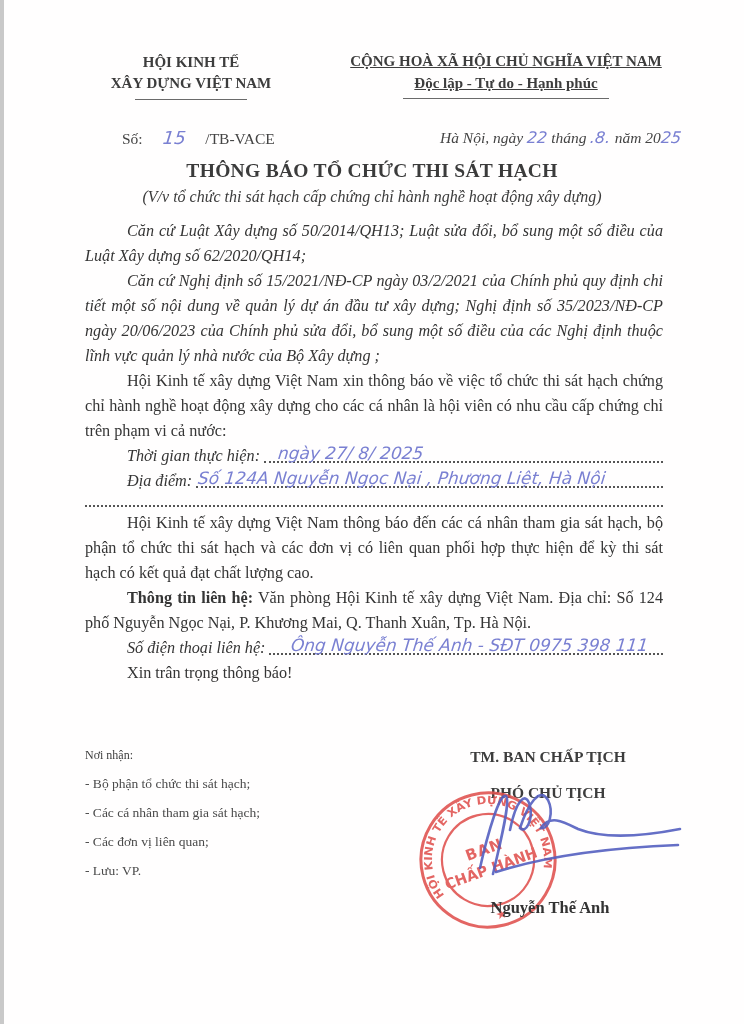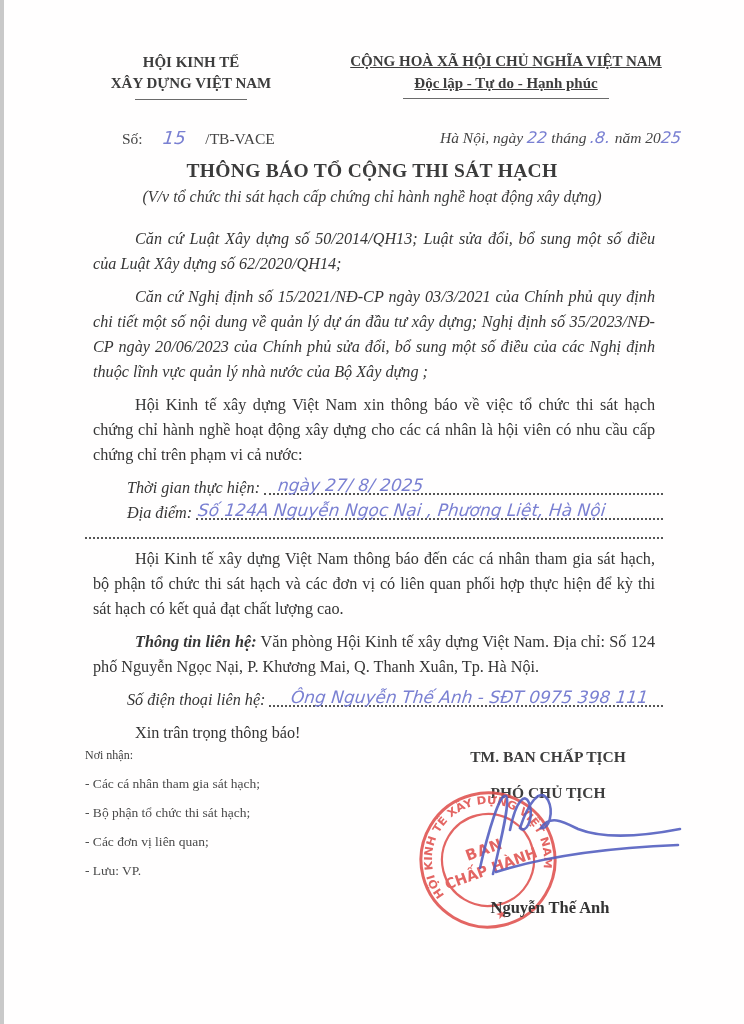--- a/index.html
+++ b/index.html
@@ -24,30 +24,30 @@
     display:inline-block;transform:skewX(-6deg);}
   .date-line .hand{font-size:16px;}
   
   .doc-title{position:absolute;left:0;top:160px;width:744px;text-align:center;
     font-weight:bold;font-size:19.5px;color:#3b3b3b;letter-spacing:.3px;}
   .doc-sub{position:absolute;left:0;top:188px;width:744px;text-align:center;
     font-style:italic;font-size:16px;color:#3b3b3b;}
   
   .body-flow{position:absolute;left:85px;top:219px;width:578px;
     font-size:16.2px;line-height:25px;color:#353535;}
-  .body-flow p{margin:8px;text-align:justify;text-indent:42px;}
+  .body-flow p{margin:0;text-align:justify;text-indent:42px;}
   .italic{font-style:italic;}
   .field{display:flex;align-items:baseline;position:relative;height:25px;}
   .field .flabel{font-style:italic;white-space:nowrap;padding-left:42px;}
   .leader{flex:1;position:relative;align-self:stretch;}
   .leader .dots{position:absolute;left:4px;right:0;bottom:6px;border-bottom:2px dotted #555;}
   .leader .hand{position:absolute;bottom:3px;font-size:17px;white-space:nowrap;z-index:2;}
   .sep-row{height:10px;position:relative;margin:3px 0 4px;}
   .sep-row .dots{position:absolute;left:0;right:0;bottom:0;border-bottom:2px dotted #555;}
-  .contact-label{font-weight:bold;font-style:italic;}
+  .contact-label{font-weight:bold;}
   
   .recipients{position:absolute;left:85px;top:748px;width:310px;color:#3d3d3d;}
   .recipients .rtitle{font-weight:normal;font-size:12px;}
   .recipients .ritem{font-size:13.5px;margin-top:13px;color:#4a4a4a;}
   .sign-block{position:absolute;left:408px;top:748px;width:280px;text-align:center;
     font-weight:bold;font-size:15.5px;color:#3d3d3d;}
   .sign-block .role{margin-top:18px;}
   .stamp-wrap{position:absolute;left:406px;top:774px;width:164px;height:164px;opacity:.88;}
   .sig-wrap{position:absolute;left:448px;top:772px;width:250px;height:115px;}
   .signer{position:absolute;left:425px;top:898px;width:250px;text-align:center;
@@ -76,26 +76,26 @@
     <span>/TB-VACE</span>
   </div>
   <div class="date-line">
     <span>Hà Nội, ngày</span>
     <span class="hand">22</span>
     <span>tháng</span>
     <span class="hand">.8.</span>
     <span>năm 20</span><span class="hand">25</span>
   </div>
 
-  <div class="doc-title">THÔNG BÁO TỔ CỘNG THI SÁT HẠCH</div>
+  <div class="doc-title">THÔNG BÁO TỔ CHỨC THI SÁT HẠCH</div>
   <div class="doc-sub">(V/v tổ chức thi sát hạch cấp chứng chỉ hành nghề hoạt động xây dựng)</div>
 
   <div class="body-flow">
     <p class="italic">Căn cứ Luật Xây dựng số 50/2014/QH13; Luật sửa đổi, bổ sung một số điều của Luật Xây dựng số 62/2020/QH14;</p>
-    <p class="italic">Căn cứ Nghị định số 15/2021/NĐ-CP ngày 03/3/2021 của Chính phủ quy định chi tiết một số nội dung về quản lý dự án đầu tư xây dựng; Nghị định số 35/2023/NĐ-CP ngày 20/06/2023 của Chính phủ sửa đổi, bổ sung một số điều của các Nghị định thuộc lĩnh vực quản lý nhà nước của Bộ Xây dựng ;</p>
+    <p class="italic">Căn cứ Nghị định số 15/2021/NĐ-CP ngày 03/2/2021 của Chính phủ quy định chi tiết một số nội dung về quản lý dự án đầu tư xây dựng; Nghị định số 35/2023/NĐ-CP ngày 20/06/2023 của Chính phủ sửa đổi, bổ sung một số điều của các Nghị định thuộc lĩnh vực quản lý nhà nước của Bộ Xây dựng ;</p>
     <p>Hội Kinh tế xây dựng Việt Nam xin thông báo về việc tổ chức thi sát hạch chứng chỉ hành nghề hoạt động xây dựng cho các cá nhân là hội viên có nhu cầu cấp chứng chỉ trên phạm vi cả nước:</p>
 
     <div class="field">
       <span class="flabel">Thời gian thực hiện:</span>
       <span class="leader">
         <span class="dots"></span>
         <span class="hand" style="left:18px;">ngày  27/ 8/  2025</span>
       </span>
     </div>
     <div class="field">
@@ -118,22 +118,22 @@
         <span class="dots"></span>
         <span class="hand" style="left:26px;">Ông Nguyễn Thế Anh  -  SĐT 0975 398 111</span>
       </span>
     </div>
 
     <p>Xin trân trọng thông báo!</p>
   </div>
 
   <div class="recipients">
     <div class="rtitle">Nơi nhận:</div>
+    <div class="ritem">- Bộ phận tổ chức thi sát hạch;</div>
     <div class="ritem">- Các cá nhân tham gia sát hạch;</div>
-    <div class="ritem">- Bộ phận tổ chức thi sát hạch;</div>
     <div class="ritem">- Các đơn vị liên quan;</div>
     <div class="ritem">- Lưu: VP.</div>
   </div>
 
   <div class="sign-block">
     <div>TM. BAN CHẤP TỊCH</div>
     <div class="role">PHÓ CHỦ TỊCH</div>
   </div>
 
   <div class="stamp-wrap">

